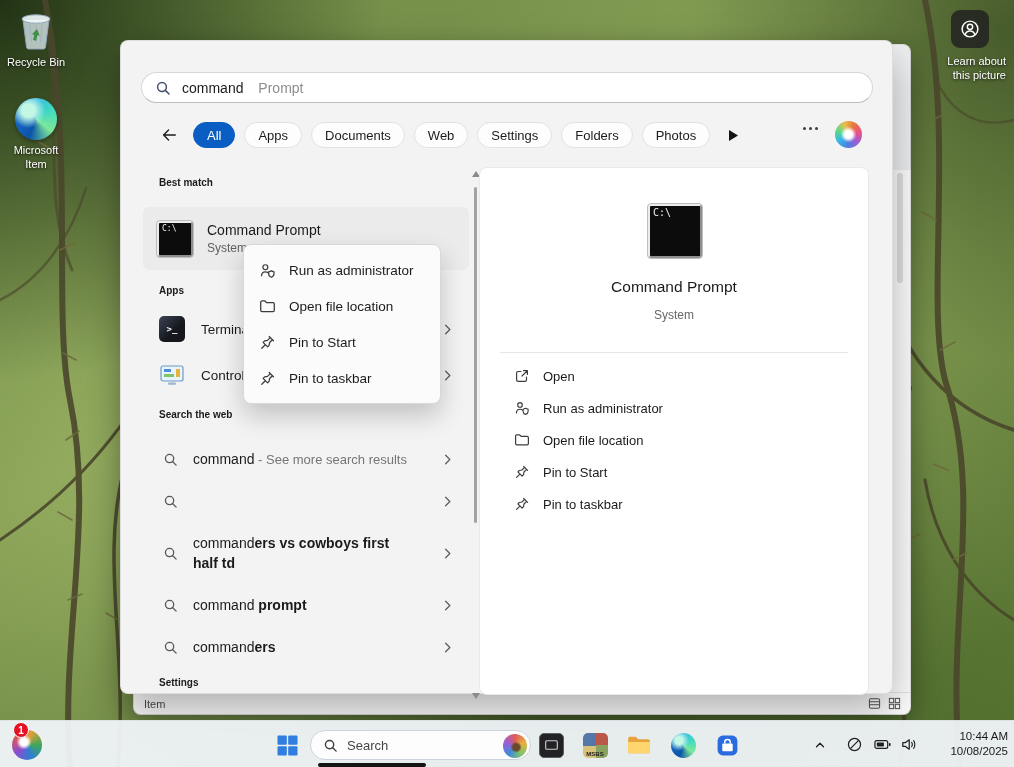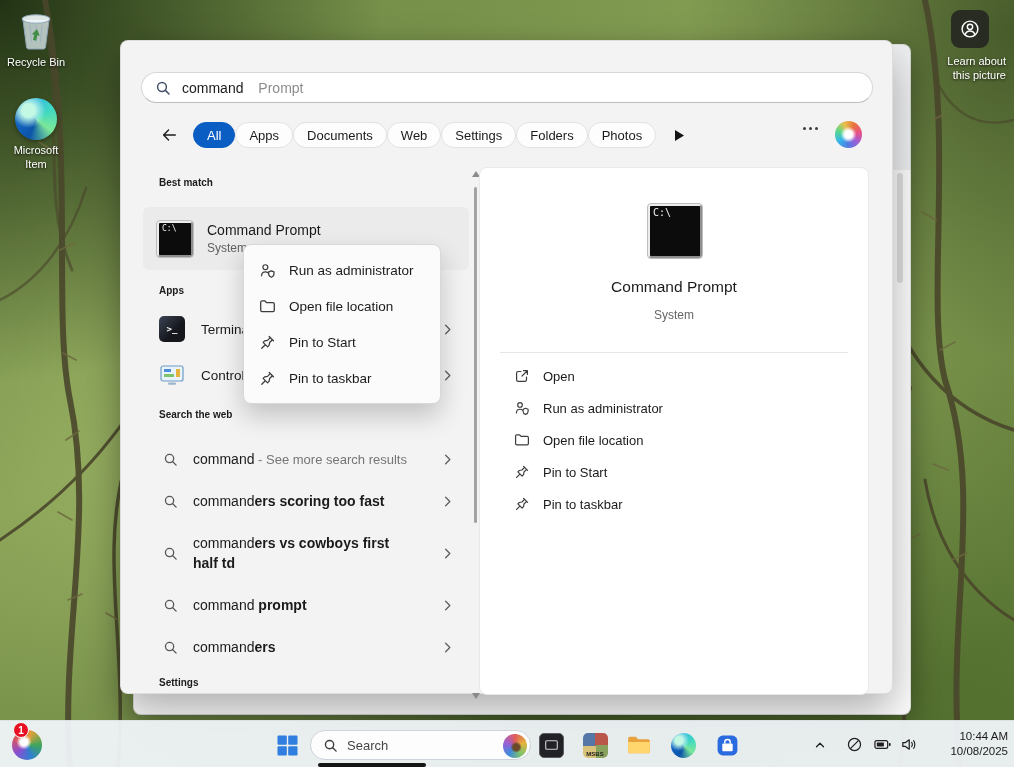--- a/index.html
+++ b/index.html
@@ -34,21 +34,21 @@
 .exp-scroll{position:absolute;right:7px;top:128px;width:6px;height:110px;background:#e2e2e2;border-radius:3px}
 .view-toggles{position:absolute;right:9px;bottom:4px;display:flex;gap:7px;align-items:center}
 
 
 .flyout{position:absolute;left:120px;top:40px;width:773px;height:654px;border-radius:8px;background:#f3f3f3;box-shadow:0 18px 44px rgba(0,0,0,.32);border:1px solid rgba(0,0,0,.09);z-index:10}
 .searchbar{position:absolute;left:20px;top:31px;width:732px;height:31px;border-radius:16px;background:#fff;border:1px solid #d7d7d7;border-bottom-color:#bdbdbd;display:flex;align-items:center;padding:0 13px;gap:11px;font-size:14px}
 .searchbar .typed{color:#1b1b1b;white-space:pre}
 .searchbar .suggest{color:#8d8d8d;white-space:pre}
 .tabsrow{position:absolute;left:0;top:79px;width:100%;height:30px;display:flex;align-items:center}
 .backbtn{margin-left:36px;width:24px;height:24px;display:flex;align-items:center;justify-content:center;color:#1b1b1b}
-.pills{display:flex;align-items:center;margin-left:12px}
+.pills{display:flex;align-items:center;gap:9px;margin-left:12px}
 .pill{height:26px;padding:0 13px;border-radius:14px;background:#fdfdfd;border:1px solid #e2e2e2;display:flex;align-items:center;font-size:13px;color:#1b1b1b;white-space:nowrap}
 .pill.active{background:#0a5dc2;border-color:#0a5dc2;color:#fff}
 .tabs-overflow{margin-left:18px;display:flex}
 .more-dots{position:absolute;right:74px;top:86px;display:flex;gap:3px}
 .more-dots i{width:3px;height:3px;border-radius:50%;background:#3c3c3c}
 .copilot{position:absolute;right:30px;top:80px;width:27px;height:27px;border-radius:50%;
  background:radial-gradient(circle at 50% 50%, #fff 0 20%, rgba(255,255,255,0) 42%),
  conic-gradient(from 30deg,#e8743a,#e84f8a,#9a5fd8,#4f7de0,#35b6e8,#57d98b,#e8c04f,#e8743a)}
 .hdr{position:absolute;font-size:10px;font-weight:700;color:#1b1b1b}
 .sel-row{position:absolute;left:22px;top:166px;width:326px;height:63px;background:#ebebeb;border-radius:6px;display:flex;align-items:center;padding:0 14px;gap:14px}
@@ -143,20 +143,39 @@
         <circle cx="12" cy="12" r="8.6"></circle>
           <circle cx="12" cy="9.6" r="2.9"></circle>
         <path d="M6.6 18.2 C 7.6 15.6 9.5 14.2 12 14.2 C 14.5 14.2 16.4 15.6 17.4 18.2"></path>
       </svg>
     </div>
     <div class="lbl">Learn about this picture</div>
   </div>
 
   <div class="explorer">
     <div class="exp-scroll"></div>
+    <div class="status">
+      <span>Item</span>
+      <span class="view-toggles">
+        <span>
+          <svg width="13" height="13" viewBox="0 0 14 14">
+              <rect x="1.5" y="2" width="11" height="10" rx="1.5" fill="none" stroke="#555" stroke-width="1.1"></rect>
+              <path d="M1.5 5.2 H12.5 M1.5 8.4 H12.5" stroke="#555" stroke-width="1.1"></path>
+            </svg>
+        </span>
+        <span>
+          <svg width="13" height="13" viewBox="0 0 14 14">
+              <rect x="1.5" y="1.5" width="4.6" height="4.6" fill="none" stroke="#555" stroke-width="1.1"></rect>
+              <rect x="7.9" y="1.5" width="4.6" height="4.6" fill="none" stroke="#555" stroke-width="1.1"></rect>
+              <rect x="1.5" y="7.9" width="4.6" height="4.6" fill="none" stroke="#555" stroke-width="1.1"></rect>
+              <rect x="7.9" y="7.9" width="4.6" height="4.6" fill="none" stroke="#555" stroke-width="1.1"></rect>
+            </svg>
+        </span>
+      </span>
+    </div>
   </div>
 
   <div class="flyout">
 
     <div class="searchbar">
       <span class="icn">
         <svg width="16" height="16" viewBox="0 0 16 16" stroke="#44506b" fill="none" stroke-width="1.5">
             <circle cx="7" cy="7" r="4.4"></circle>
             <path d="M10.4 10.4 L14 14" stroke-linecap="round"></path>
           </svg>
@@ -254,21 +273,20 @@
         </span>
     </div>
 
     <div class="web-row" style="top:442px">
       <span class="icn">
           <svg width="15" height="15" viewBox="0 0 16 16" stroke="#565656" fill="none" stroke-width="1.4">
             <circle cx="7" cy="7" r="4.4"></circle>
             <path d="M10.4 10.4 L14 14" stroke-linecap="round"></path>
           </svg>
         </span>
-      <span class="wtext"><span>command</span><b>ers scoring too fast</b></span>
       <span class="chev">
           <svg width="15" height="15" viewBox="0 0 16 16" fill="none" stroke="currentColor" stroke-width="1.4" stroke-linecap="round" stroke-linejoin="round">
             <path d="M6 3.5 L10.5 8 L6 12.5"></path>
           </svg>
         </span>
     </div>
 
     <div class="web-row" style="top:484px;height:56px">
       <span class="icn">
           <svg width="15" height="15" viewBox="0 0 16 16" stroke="#565656" fill="none" stroke-width="1.4">

